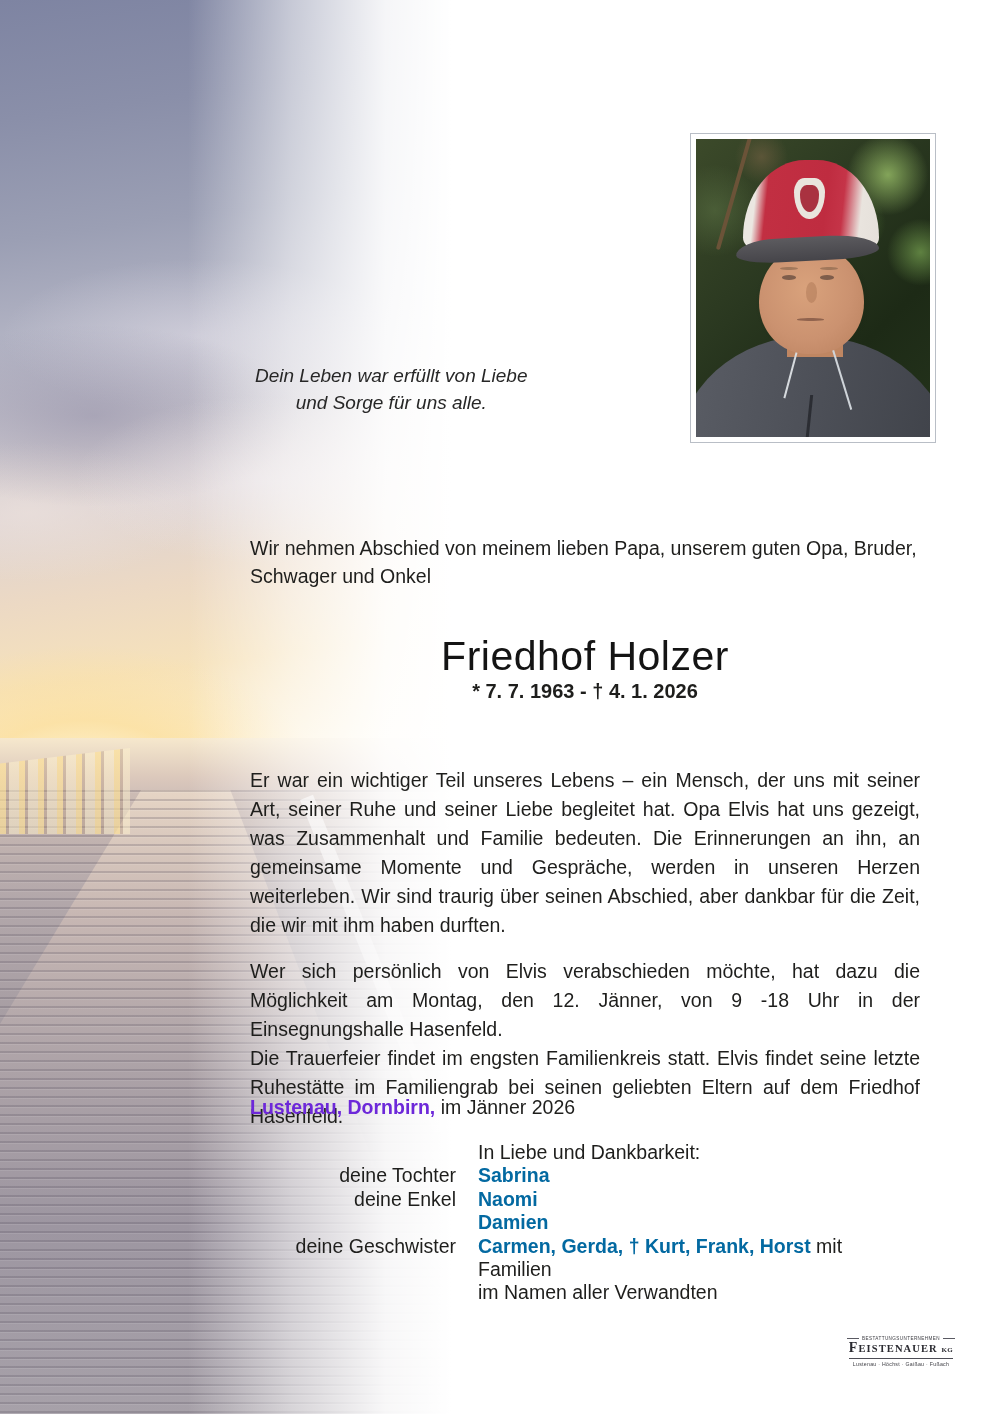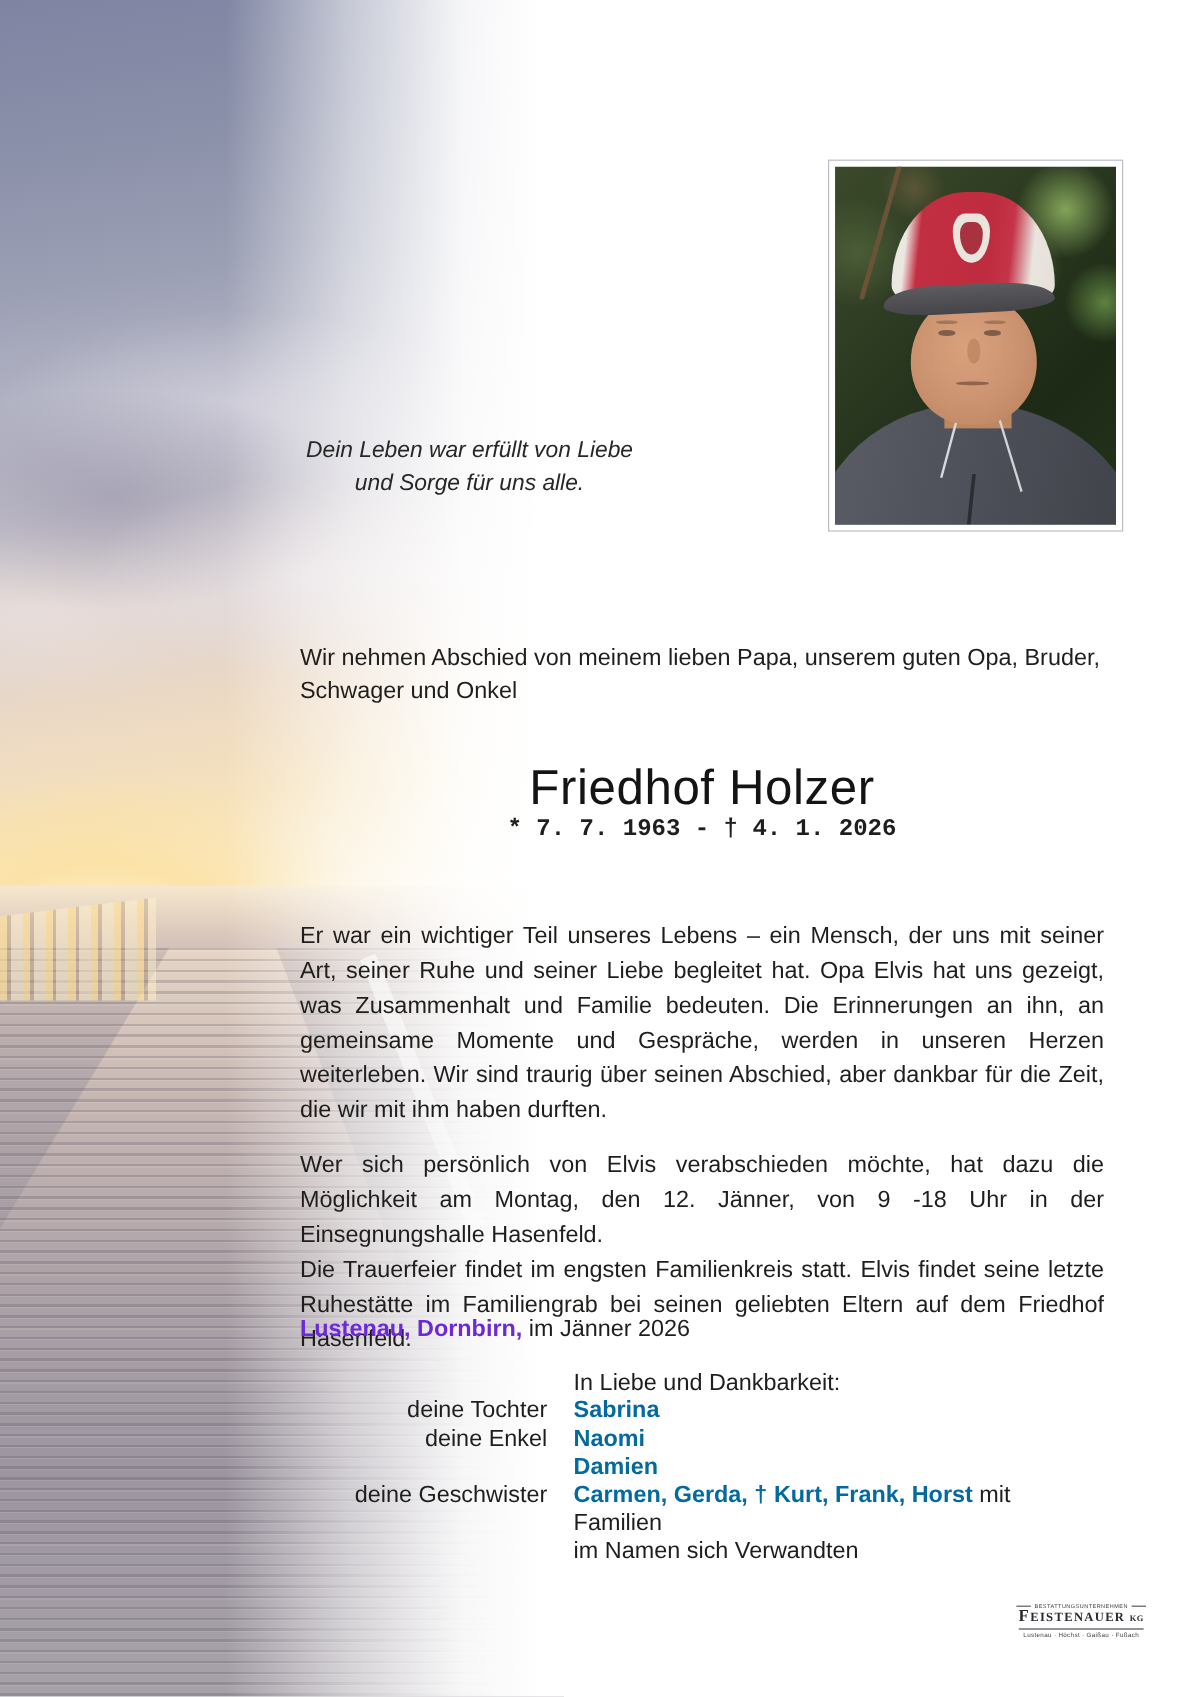--- a/index.html
+++ b/index.html
@@ -110,21 +110,21 @@
   .badge { position:absolute; left:42%; top:13%; width:13%; height:14%; background:#e9e5dd; border-radius:35% 35% 50% 50% / 35% 35% 65% 65%; }
   .badge-inner { position:absolute; left:18%; top:18%; width:64%; height:64%; background:#a93240; border-radius:inherit; }
 
   
   .quote { position:absolute; left:255px; top:362px; font-style:italic; font-size:19px; line-height:27px; color:#272727;text-align:center; }
   .col { position:absolute; left:250px; width:670px; }
   .intro { top:534px; font-size:19.5px; line-height:28px; }
   .name-block { top:634px; text-align:center; }
   .name { font-size:41px; line-height:44px; color:#141414; letter-spacing:0.5px; }
   .nick { font-size:20px; font-weight:700; margin-top:8px; }
-  .dates { font-size:20px; font-weight:700; margin-top:2px;font-family:Liberation Mono, monospace; }
+  .dates { font-size:20px; font-weight:700; margin-top:2px; }
   .justify { text-align:justify; font-size:19.5px; line-height:29px; }
   .obituary { top:766px; }
   .farewell { top:957px; }
   .placeline { top:1096px; font-size:19.5px; }
   .bold { font-weight:700; color:#6d28d9; }
   .fam-block { top:1141px; font-size:19.5px; }
   .fam-row { display:flex; line-height:23.4px; }
   .fam-label { width:206px; text-align:right; flex:0 0 auto; }
   .fam-val { margin-left:22px; }
   .fam-val .names { font-weight:700; color:#0369a1; }
@@ -220,21 +220,21 @@
     <div class="fam-row">
       <div class="fam-label"></div>
       <div class="fam-val"><span class="names">Damien</span><span></span></div>
     </div>
     <div class="fam-row">
       <div class="fam-label">deine Geschwister</div>
       <div class="fam-val"><span class="names">Carmen, Gerda, † Kurt, Frank, Horst</span><span> mit Familien</span></div>
     </div>
     <div class="fam-row">
       <div class="fam-label"></div>
-      <div class="fam-val"><span class="names"></span><span>im Namen sich Verwandten</span></div>
+      <div class="fam-val"><span class="names"></span><span>im Namen aller Verwandten</span></div>
     </div>
   </div>
 
 
   <div class="logo">
     <div class="logo-top">
       <div class="rule"></div>
       <div class="tagline">BESTATTUNGSUNTERNEHMEN</div>
       <div class="rule"></div>
     </div>

